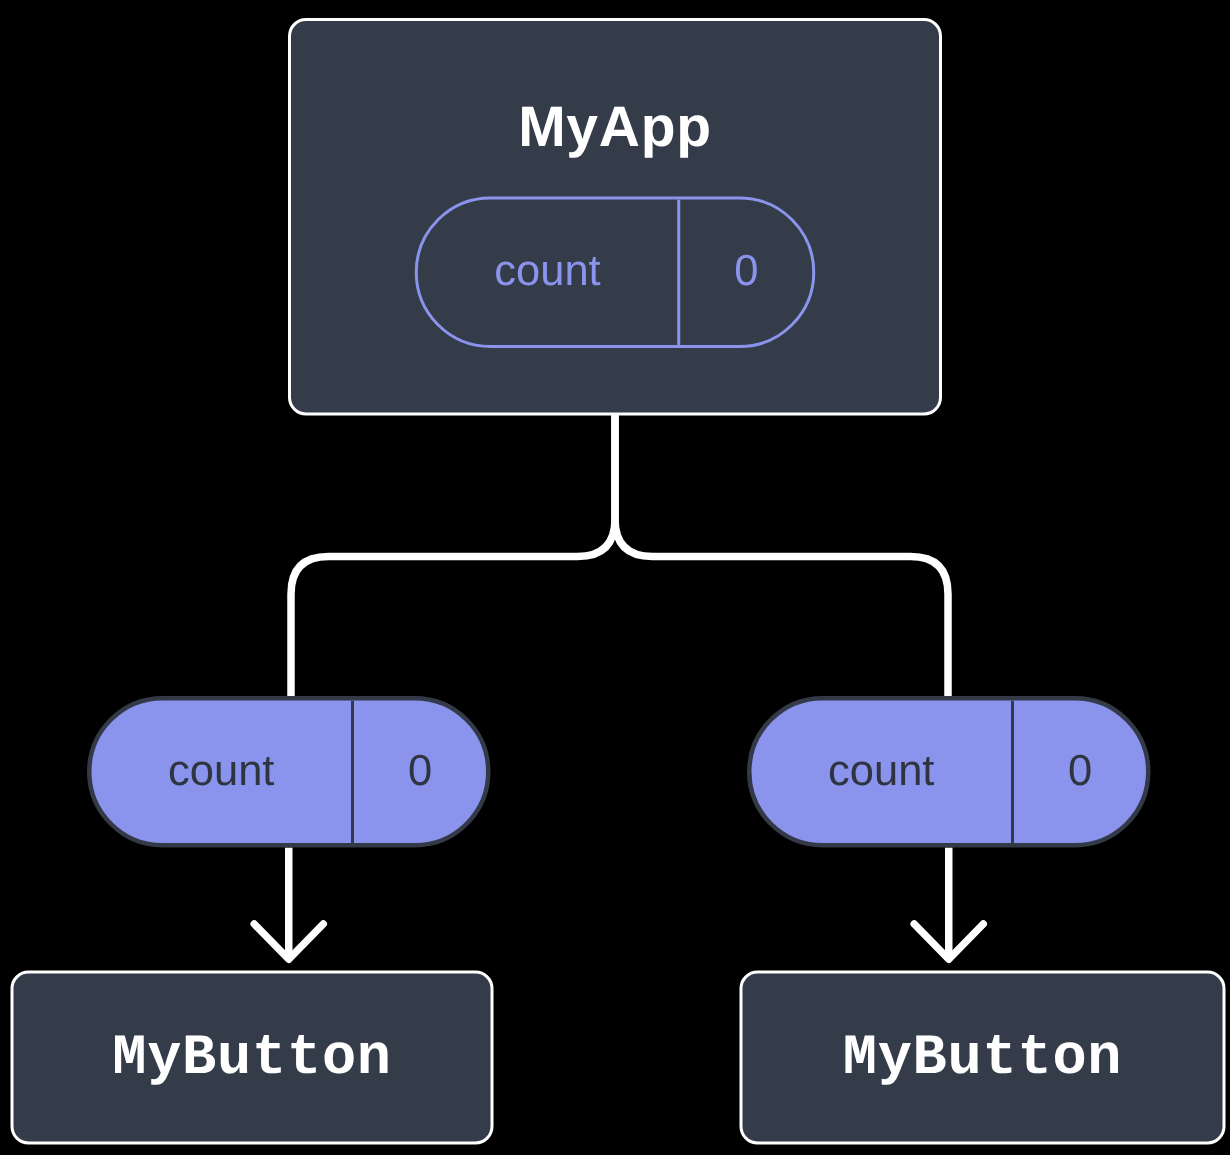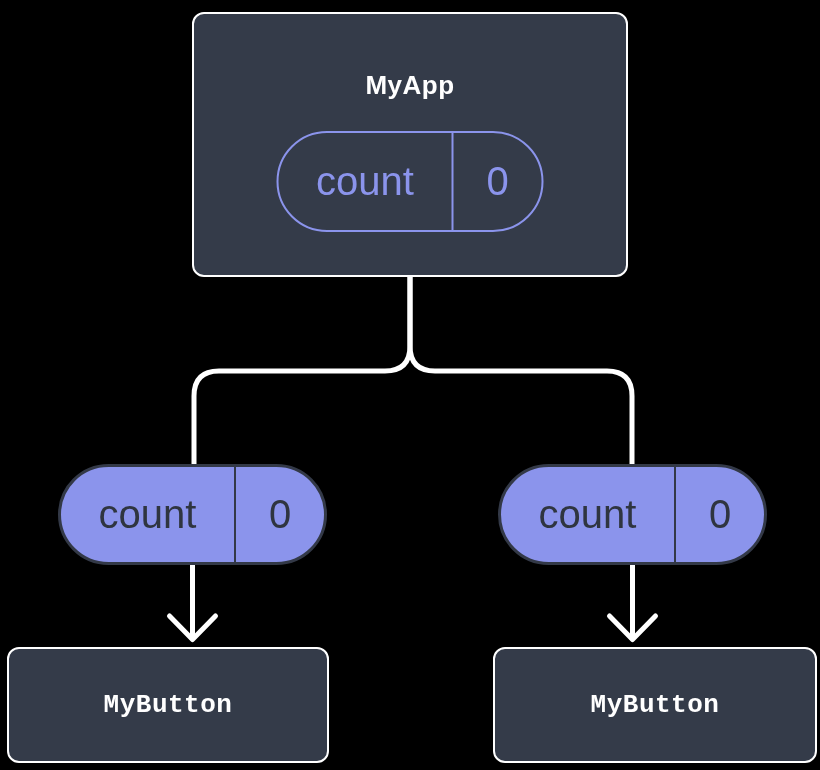--- a/index.html
+++ b/index.html
@@ -14,31 +14,31 @@
   .connector{stroke:var(--connector,#fff);stroke-width:5;fill:none;}
   .arrowhead{stroke-linecap:round;stroke-linejoin:round;}
 
   .card{
     position:absolute;box-sizing:border-box;
     background:var(--card,#343B49);
     border:2.5px solid var(--card-border,#fff);
     border-radius:12px;
   }
   .card-title{
-    color:#fff;font-weight:700;font-size:26px;
+    color:#fff;font-weight:700;font-size:38px;
     text-align:center;letter-spacing:.5px;
   }
   #root-card{left:192px;top:12px;width:436px;height:265px;}
   #root-card .card-title{position:absolute;top:54px;left:0;width:100%;line-height:34px;}
 
   .pill{
     position:absolute;box-sizing:border-box;
     display:flex;align-items:stretch;
     border-radius:60px;overflow:hidden;
-    font-size:40px;
+    font-size:29px;
   }
   .pill .name{flex:0 0 173px;display:flex;align-items:center;justify-content:center;}
   .pill .value{flex:1;display:flex;align-items:center;justify-content:center;}
 
   .pill-outline{
     left:50%;transform:translateX(-50%);top:117px;
     width:267px;height:101px;
     border:2px solid var(--purple,#8B94EC);
     color:var(--purple,#8B94EC);
   }

